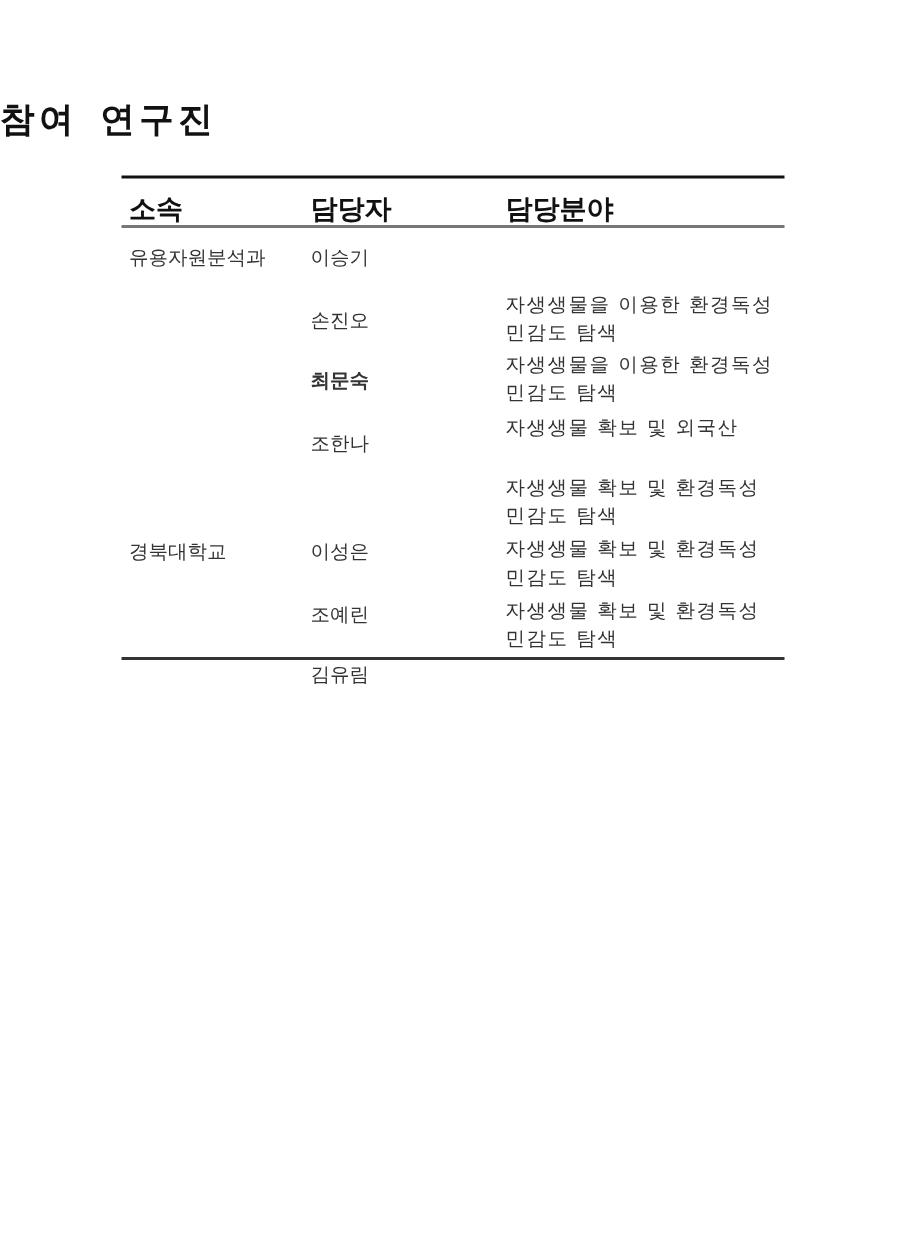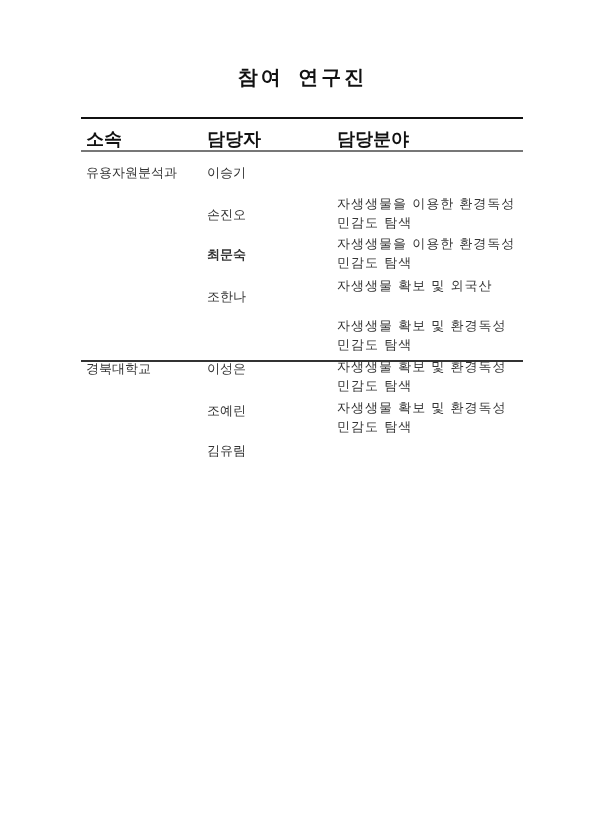--- a/index.html
+++ b/index.html
@@ -13,27 +13,27 @@
       position: relative;
       font-family: "DejaVu Serif", "Liberation Serif", serif;
       color: #222222;
       overflow: hidden;
     }
     .page-title {
       position: absolute;
       top: 64px;
       left: 0;
       width: 605px;
-      text-align: center;
-      font-size: 20px;
+      text-align: left;
+      font-size: 23px;
       font-weight: bold;
       letter-spacing: 3px;
       word-spacing: 6px;
       color: #111111;
-      font-family: Liberation Sans, sans-serif;
+      font-family: Liberation Serif, serif;
     }
     .table {
       position: absolute;
       left: 81px;
       top: 117px;
       width: 442px;
       border-top: 2px solid #111111;
       border-bottom: 2px solid #333333;
     }
     .header-row {
@@ -47,21 +47,21 @@
     }
     .header-row span {
       position: absolute;
       top: 8px;
     }
     .col1 { left: 5px; }
     .col2 { left: 126px; }
     .col3 { left: 256px; }
     .body {
       position: relative;
-      height: 208px;
+      height: 286px;
       font-size: 13px;
       color: #333333;
     }
     .cell {
       position: absolute;
       white-space: nowrap;
       line-height: 18px;
     }
     .field {
       position: absolute;

